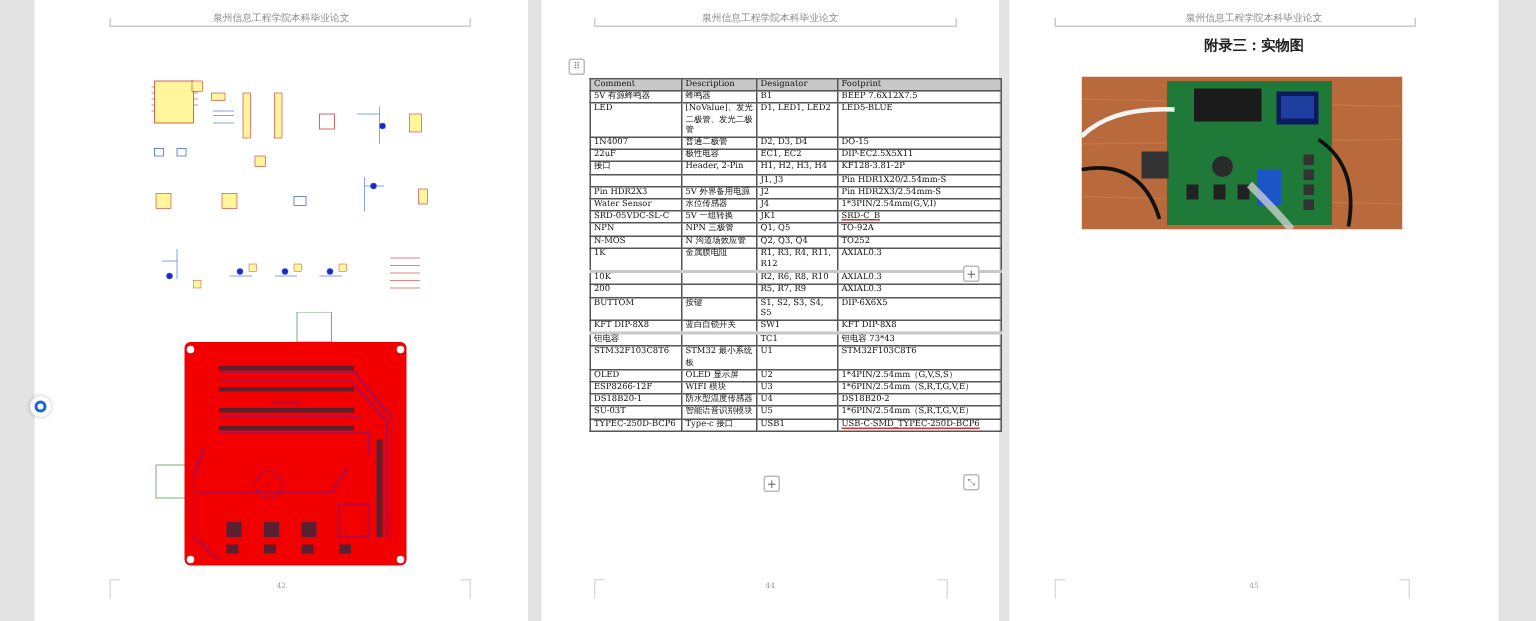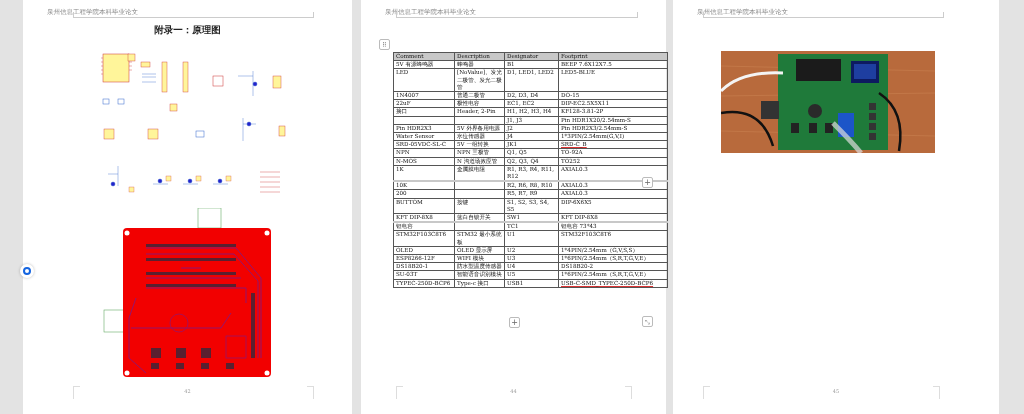--- a/index.html
+++ b/index.html
@@ -1,21 +1,21 @@
 <!DOCTYPE html>
 <html><head>
 <meta charset="utf-8">
 <style>
   html, body { margin:0; padding:0; }
   body { width:1024px; height:414px; background:#e3e3e3; position:relative; overflow:hidden; font-family:"DejaVu Serif", serif; }
   .page { position:absolute; top:0; height:414px; background:#fff; }
   #p1 { left:23px; width:329px; }
   #p2 { left:361px; width:305px; }
   #p3 { left:673px; width:326px; }
-  .hdr { position:absolute; top:8px; font-size:6.5px; color:#888; font-family:"DejaVu Sans", sans-serif;padding-left:24px; }
+  .hdr { position:absolute; top:8px; font-size:6.5px; color:#888; text-align:center; font-family:"DejaVu Sans", sans-serif; }
   .hdr-line { position:absolute; top:17px; height:0; border-top:1px solid #ccc; }
   .hdr-tick { position:absolute; top:12px; width:0; height:6px; border-left:1px solid #ccc; }
   .ptitle { position:absolute; top:24px; font-size:9.5px; color:#222; text-align:center; font-weight:bold; font-family:"DejaVu Sans", sans-serif; }
   .footer-tick { position:absolute; top:386px; width:6px; height:12px; border-left:1px solid #ddd; border-top:1px solid #ddd; }
   .footer-tick.r { border-left:none; border-right:1px solid #ddd; }
   .pnum { position:absolute; top:388px; font-size:5px; color:#999; }
   
   .tbl { position:absolute; left:32px; top:52px; width:275px; border-collapse:collapse; font-size:5.6px; color:#111; line-height:7.2px; }
   .tbl th, .tbl td { border:0.6px solid #555; padding:0 2px; vertical-align:top; text-align:left; font-weight:normal; }
   .tbl th { background:#c8c8c8; }
@@ -26,21 +26,20 @@
   .fab::after { content:""; position:absolute; left:3px; top:3px; width:4px; height:4px; border-radius:50%; border:2.5px solid #1565e0; }
 </style>
 </head>
 <body>
 
 <div class="page" id="p1">
   <div class="hdr" style="left:0;width:329px;">泉州信息工程学院本科毕业论文</div>
   <div class="hdr-line" style="left:50px;width:240px;"></div>
   <div class="hdr-tick" style="left:50px;"></div>
   <div class="hdr-tick" style="left:290px;"></div>
-  <div class="ptitle" style="left:0;width:329px;">附录一：原理图</div>
 
   <svg style="position:absolute;left:75px;top:46px;" width="205" height="160" viewBox="0 0 205 160">
     <rect x="5" y="8" width="26" height="28" fill="#fff59a" stroke="#c33" stroke-width="0.5"></rect>
     <g stroke="#c33" stroke-width="0.4">
       <line x1="3" y1="12" x2="5" y2="12"></line>
         <line x1="3" y1="16" x2="5" y2="16"></line>
         <line x1="3" y1="20" x2="5" y2="20"></line>
         <line x1="3" y1="24" x2="5" y2="24"></line>
         <line x1="3" y1="28" x2="5" y2="28"></line>
       <line x1="31" y1="12" x2="34" y2="12"></line>
@@ -306,20 +305,21 @@
   <div class="footer-tick" style="left:35px;"></div>
   <div class="footer-tick r" style="left:264px;"></div>
   <div class="pnum" style="left:0;width:305px;text-align:center;">44</div>
 </div>
 
 <div class="page" id="p3">
   <div class="hdr" style="left:0;width:326px;">泉州信息工程学院本科毕业论文</div>
   <div class="hdr-line" style="left:30px;width:240px;"></div>
   <div class="hdr-tick" style="left:30px;"></div>
   <div class="hdr-tick" style="left:270px;"></div>
+  <div class="ptitle" style="left:0;width:326px;">附录三：实物图</div>
 
   <svg style="position:absolute;left:48px;top:51px;" width="214" height="102" viewBox="0 0 214 102">
     <rect width="214" height="102" fill="#b86a3c"></rect>
     <g stroke="#c98050" stroke-width="1" opacity="0.6">
         <line x1="0" y1="15" x2="214" y2="20"></line>
         <line x1="0" y1="45" x2="214" y2="42"></line>
         <line x1="0" y1="80" x2="214" y2="85"></line>
       </g>
     <rect x="57" y="3" width="110" height="96" fill="#1f7a3a"></rect>
     <rect x="75" y="8" width="45" height="22" fill="#1b1b1b"></rect>

